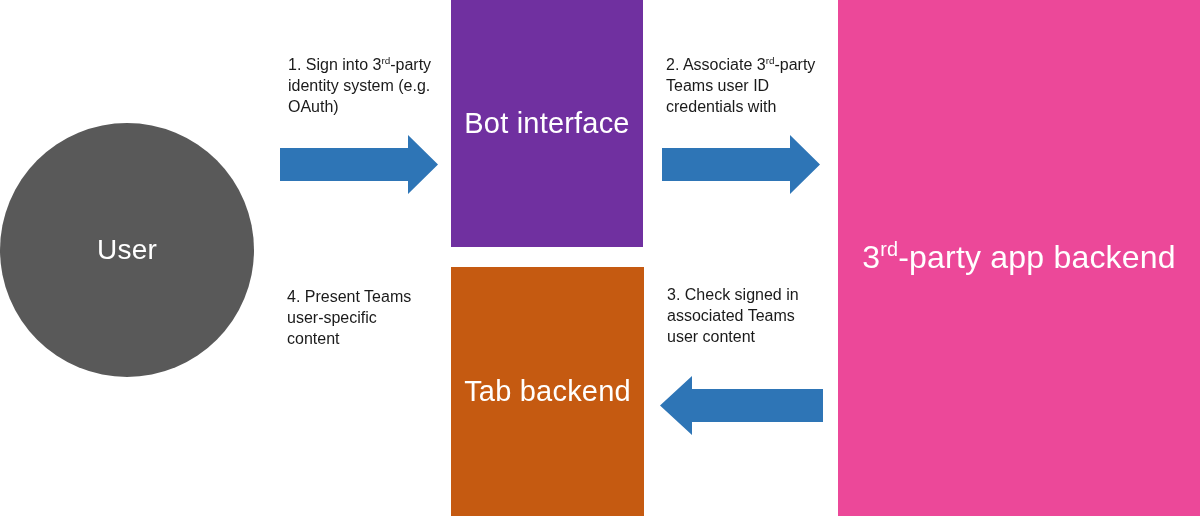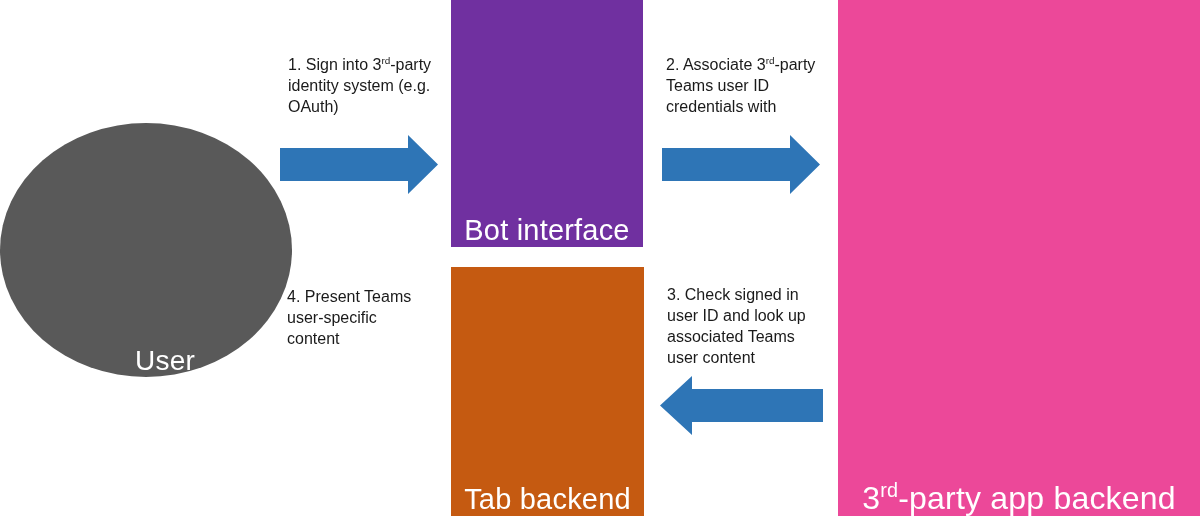--- a/index.html
+++ b/index.html
@@ -11,39 +11,38 @@
   .canvas {
     position: relative;
     width: 1200px;
     height: 516px;
     background: #ffffff;
     overflow: hidden;
   }
   .node {
     position: absolute;
     display: flex;
-    align-items: flex-end;
+    align-items: center;
     justify-content: center;
     color: #ffffff;
     text-align: center;
   }
   .node-label {
     font-weight: 300;
     letter-spacing: 0.2px;
     line-height: 1.1;
   }
   .circle {
     border-radius: 50%;
   }
   #user-node {
     left: 0px;
     top: 123px;
     width: 254px;
     height: 254px;
-    padding-left: 38px;
   }
   #user-node .node-label { font-size: 28px; }
   #bot-node {
     left: 451px;
     top: 0px;
     width: 192px;
     height: 247px;
   }
   #bot-node .node-label { font-size: 29px; }
   #tab-node {
@@ -112,21 +111,20 @@
     </div>
 
   <div id="annotation-step2" class="annotation">
       <div><span>2. Associate 3</span><sup>rd</sup><span>-party</span></div>
       <div><span>Teams user ID</span></div>
       <div><span>credentials with</span></div>
     </div>
 
   <div id="annotation-step3" class="annotation">
       <div><span>3. Check signed in</span></div>
-      <div><span>user ID and look up</span></div>
       <div><span>associated Teams</span></div>
       <div><span>user content</span></div>
     </div>
 
   <div id="annotation-step4" class="annotation">
       <div><span>4. Present Teams</span></div>
       <div><span>user-specific</span></div>
       <div><span>content</span></div>
     </div>
 

